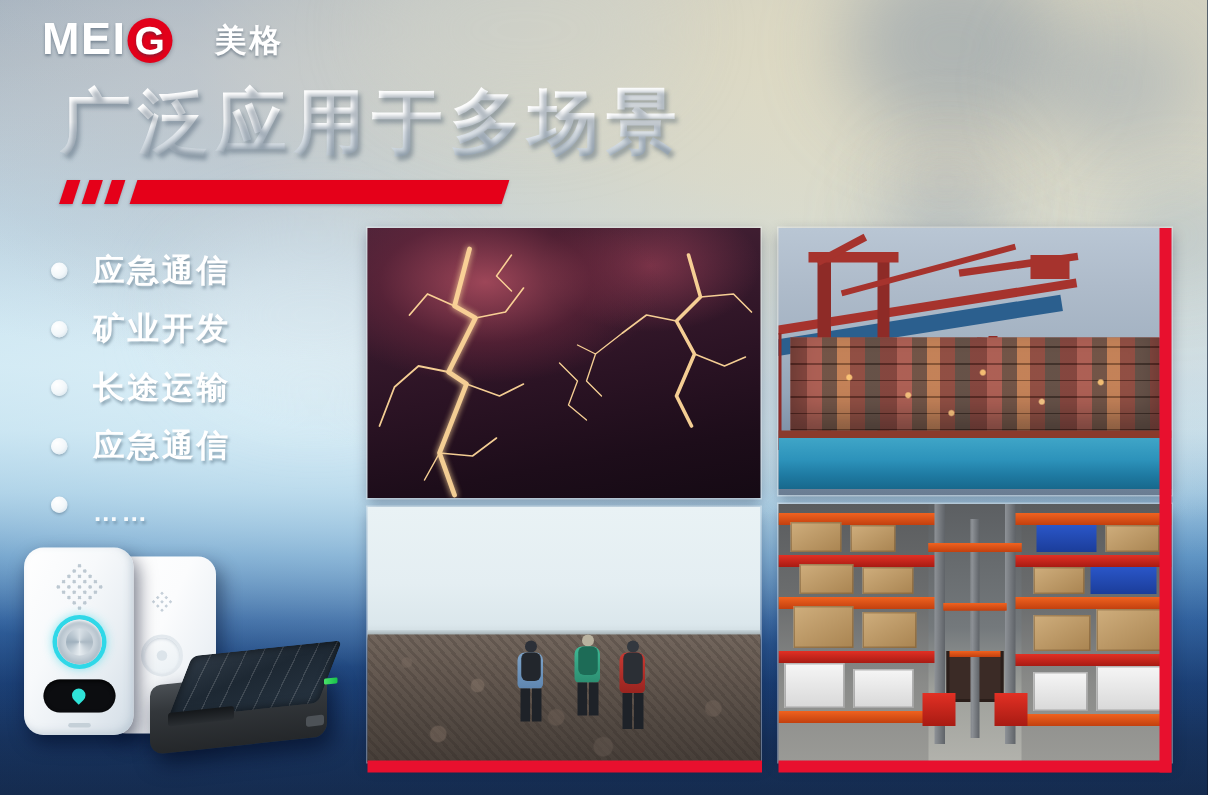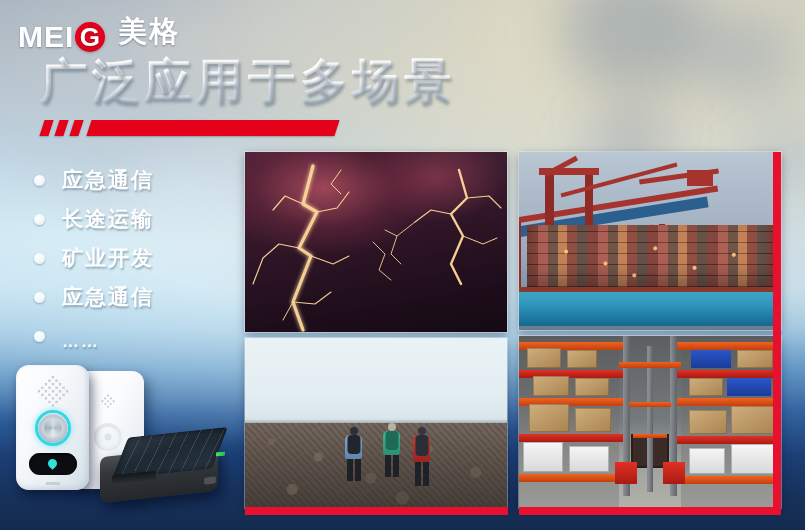--- a/index.html
+++ b/index.html
@@ -34,34 +34,34 @@
   .blob{position:absolute;border-radius:50%;filter:blur(26px);pointer-events:none;}
   .b1{left:560px;top:-30px;width:150px;height:120px;background:rgba(110,130,160,.45);}
   .b2{left:690px;top:10px;width:110px;height:90px;background:rgba(120,140,170,.35);}
   .b3{left:596px;top:96px;width:70px;height:52px;background:rgba(150,130,130,.22);}
   .b4{left:585px;top:120px;width:90px;height:70px;background:rgba(110,140,175,.30);}
   .b5{left:745px;top:125px;width:80px;height:64px;background:rgba(120,145,175,.26);}
   .b6{left:250px;top:-40px;width:200px;height:120px;background:rgba(205,210,205,.40);}
   .b7{left:120px;top:150px;width:180px;height:120px;background:rgba(225,240,248,.40);}
 
   
-  .logo{position:absolute;left:18px;top:12px;display:flex;align-items:flex-end;gap:7px;}
+  .logo{position:absolute;left:28px;top:12px;display:flex;align-items:center;gap:22px;}
   .logo-word{
     font-size:30px;font-weight:bold;color:#ffffff;letter-spacing:1px;
     line-height:1;display:flex;align-items:center;
     text-shadow:0 1px 2px rgba(40,60,80,.45);
   }
   .logo-g{
     position:relative;display:inline-flex;align-items:center;justify-content:center;
     width:30px;height:30px;border-radius:50%;background:#e2001a;color:#fff;
     font-size:26px;font-weight:bold;margin-left:1px;
     box-shadow:0 1px 3px rgba(40,50,70,.35);
   }
   .logo-cn{
-    font-size:29px;font-weight:bold;color:#ffffff;margin-left:6px;letter-spacing:2px;
+    font-size:21px;font-weight:bold;color:#ffffff;margin-left:6px;letter-spacing:2px;
     text-shadow:0 1px 2px rgba(40,60,80,.45);
     font-family:"Liberation Sans","DejaVu Sans",sans-serif;
   }
 
   
   .title{
     position:absolute;left:40px;top:56px;
     font-size:47px;font-weight:bold;letter-spacing:5px;
     color:#ffffff;
     background:linear-gradient(180deg,#ffffff 0%,#ffffff 52%,#e4e9ee 66%,#c2ccd4 100%);
@@ -329,25 +329,25 @@
     <span class="main"></span>
   </div>
 
   <div class="bullets">
     <div class="bullet">
       <span class="dot"></span>
       <span class="bullet-label">应急通信</span>
     </div>
     <div class="bullet">
       <span class="dot"></span>
-      <span class="bullet-label">长途运输</span>
+      <span class="bullet-label">矿业开发</span>
     </div>
     <div class="bullet">
       <span class="dot"></span>
-      <span class="bullet-label">矿业开发</span>
+      <span class="bullet-label">长途运输</span>
     </div>
     <div class="bullet">
       <span class="dot"></span>
       <span class="bullet-label">应急通信</span>
     </div>
     <div class="bullet">
       <span class="dot"></span>
       <span class="bullet-label ellipsis">……</span>
     </div>
   </div>

